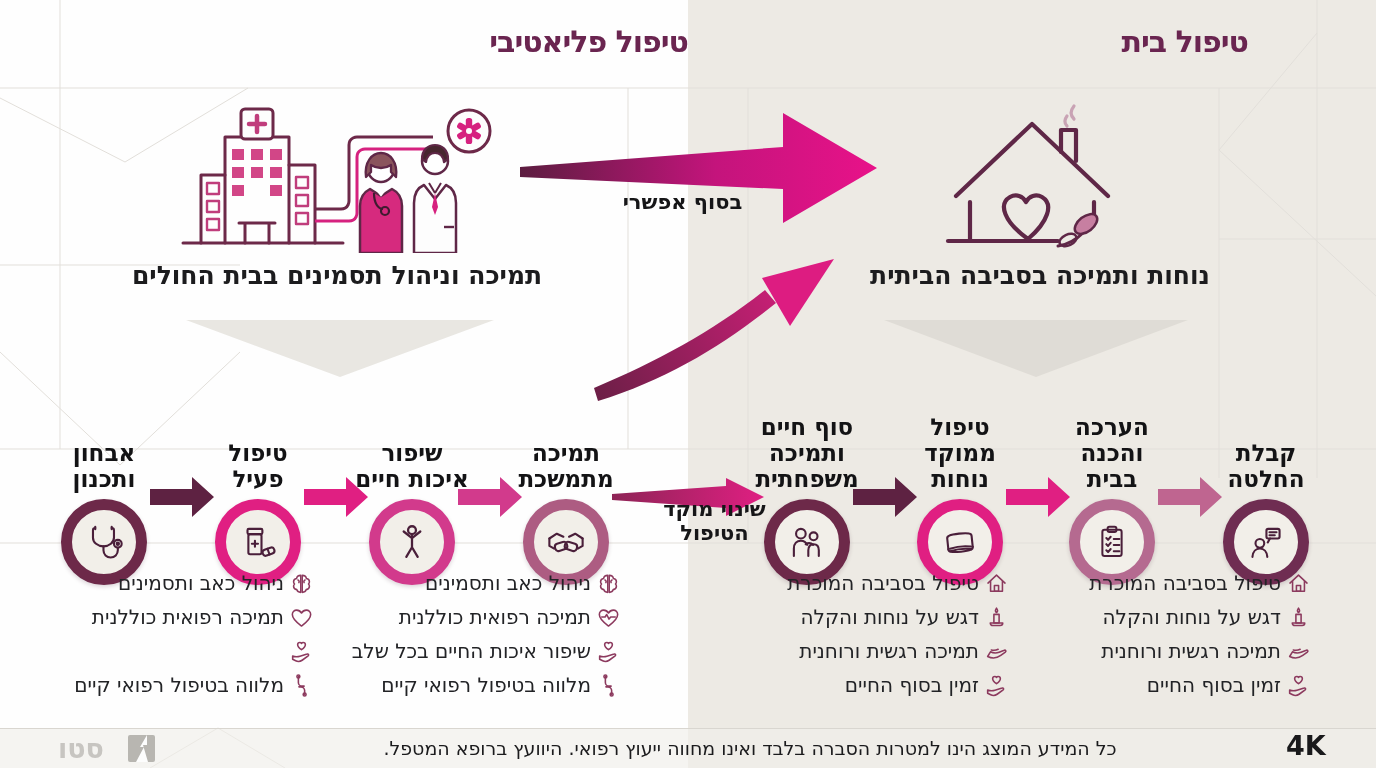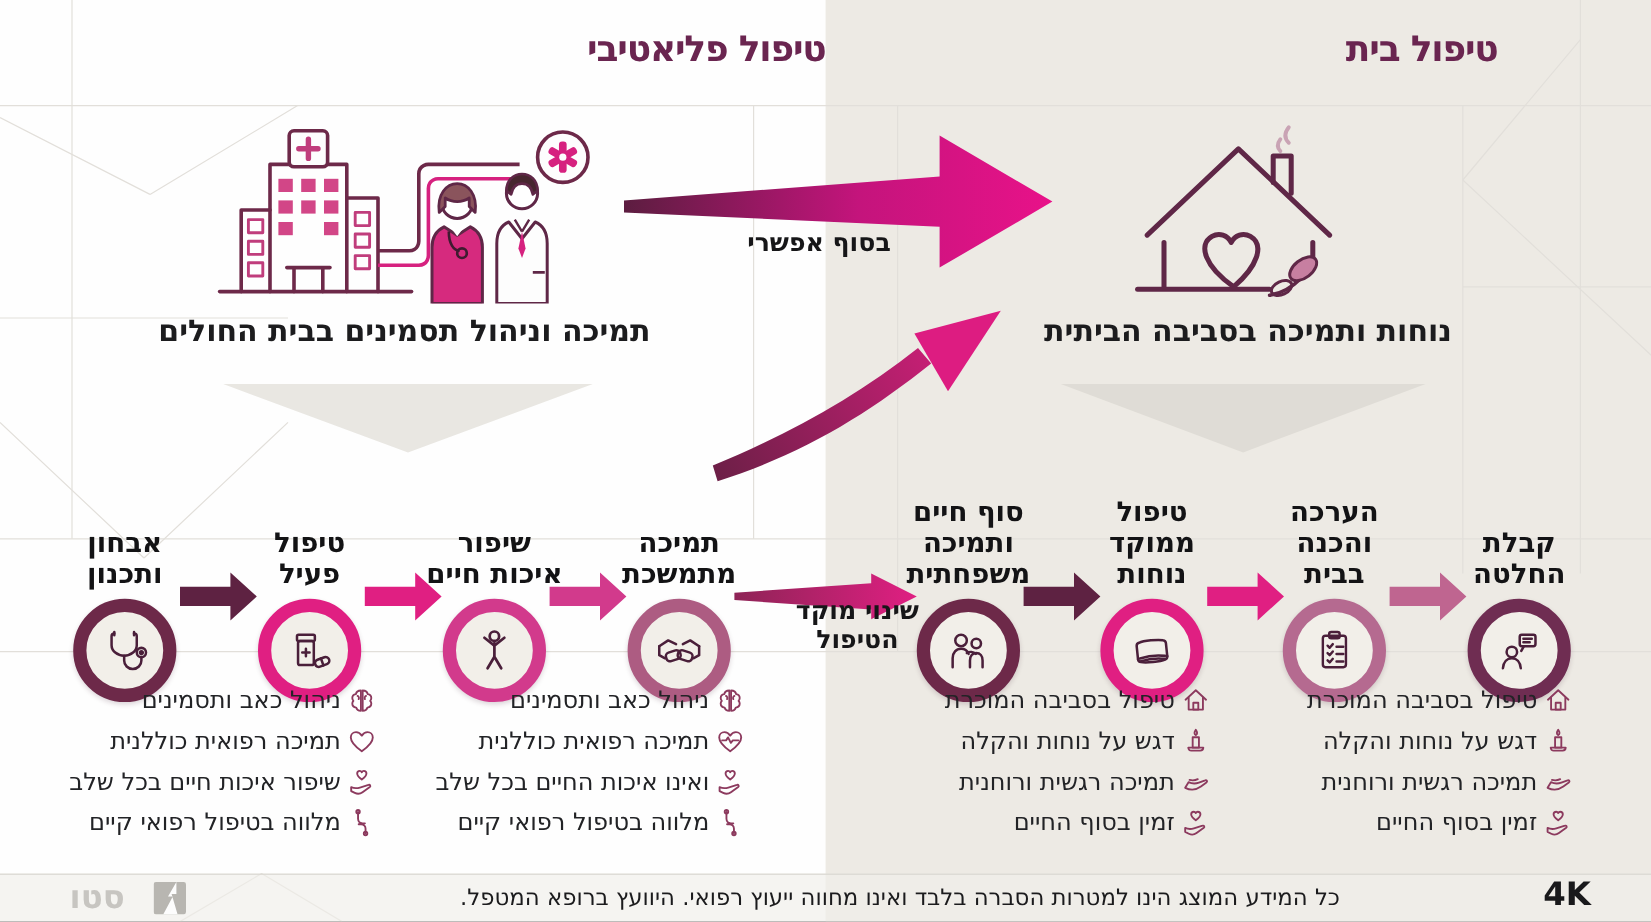--- a/index.html
+++ b/index.html
@@ -395,21 +395,20 @@
     <div class="li">
         <svg class="li-ic">
           <use href="#l-heart"></use>
         </svg>
         <span class="li-tx">תמיכה רפואית כוללנית</span>
       </div>
     <div class="li">
         <svg class="li-ic">
           <use href="#l-handheart"></use>
         </svg>
-        <span class="li-tx">שיפור איכות חיים בכל שלב</span>
       </div>
     <div class="li">
         <svg class="li-ic">
           <use href="#l-joint"></use>
         </svg>
         <span class="li-tx">מלווה בטיפול רפואי קיים</span>
       </div>
   </div>
   <div id="benefits-l2" class="benefits">
     <div class="li">
@@ -421,21 +420,21 @@
     <div class="li">
         <svg class="li-ic">
           <use href="#l-heartbeat"></use>
         </svg>
         <span class="li-tx">תמיכה רפואית כוללנית</span>
       </div>
     <div class="li">
         <svg class="li-ic">
           <use href="#l-handheart"></use>
         </svg>
-        <span class="li-tx">ואינו איכות החיים בכל שלב</span>
+        <span class="li-tx">שיפור איכות החיים בכל שלב</span>
       </div>
     <div class="li">
         <svg class="li-ic">
           <use href="#l-joint"></use>
         </svg>
         <span class="li-tx">מלווה בטיפול רפואי קיים</span>
       </div>
   </div>
   <div id="benefits-r1" class="benefits">
     <div class="li">

